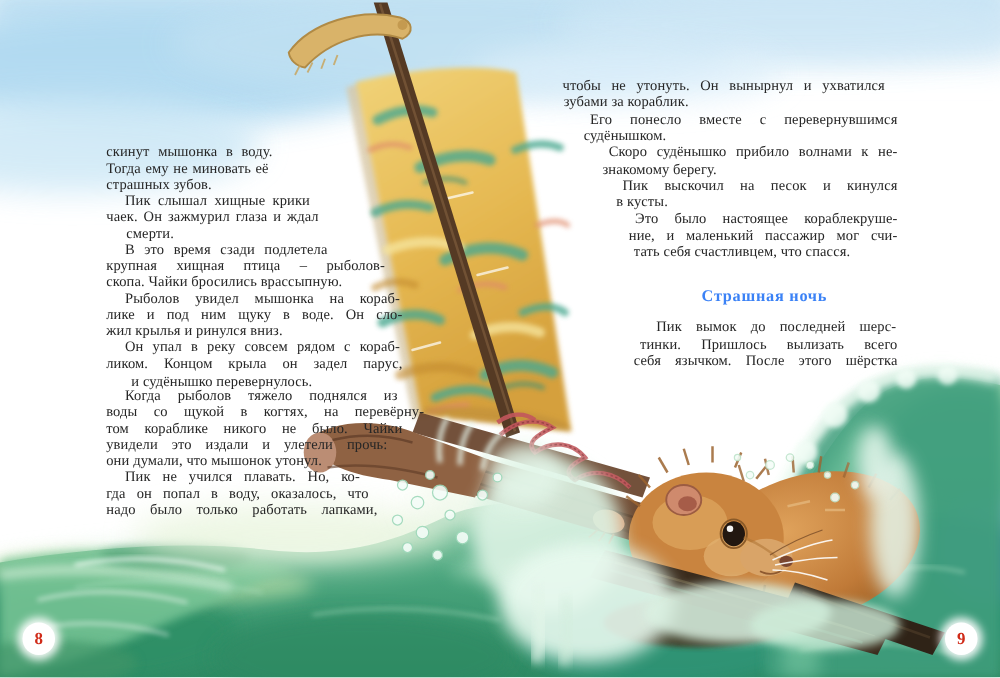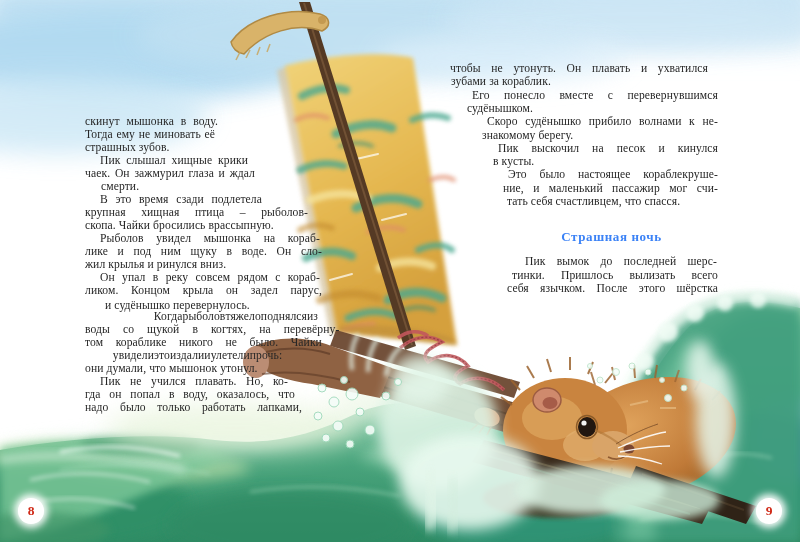--- a/index.html
+++ b/index.html
@@ -372,21 +372,21 @@
       </div>
       <div class="tl j" style="top: 169px; left: 0px; width: 237px;">
         <span>ликом.</span>
         <span>Концом</span>
         <span>крыла</span>
         <span>он</span>
         <span>задел</span>
         <span>парус,</span>
       </div>
       <div class="tl" style="top: 184px; left: 0px; padding-left: 20px;">и судёнышко перевернулось.</div>
-      <div class="tl j" style="top: 195px; left: 15px; width: 218px; justify-content: flex-end;">
+      <div class="tl j" style="top: 195px; left: 15px; width: 218px;">
         <span>Когда</span>
         <span>рыболов</span>
         <span>тяжело</span>
         <span>поднялся</span>
         <span>из</span>
       </div>
       <div class="tl j" style="top: 208px; left: 0px; width: 237px; gap: 13px;">
         <span>воды</span>
         <span>со</span>
         <span>щукой</span>
@@ -396,21 +396,21 @@
         <span>перевёрну-</span>
       </div>
       <div class="tl j" style="top: 221px; left: 0px; width: 237px;">
         <span>том</span>
         <span>кораблике</span>
         <span>никого</span>
         <span>не</span>
         <span>было.</span>
         <span>Чайки</span>
       </div>
-      <div class="tl j" style="top: 234px; left: 0px; width: 225px; justify-content: center;">
+      <div class="tl j" style="top: 234px; left: 0px; width: 225px;">
         <span>увидели</span>
         <span>это</span>
         <span>издали</span>
         <span>и</span>
         <span>улетели</span>
         <span>прочь:</span>
       </div>
       <div class="tl" style="top: 247px; left: 0px;">они думали, что мышонок утонул.</div>
       <div class="tl j" style="top: 260px; left: 15px; width: 188px;">
         <span>Пик</span>
@@ -436,21 +436,21 @@
         <span>работать</span>
         <span>лапками,</span>
       </div>
     </div>
   <div class="col" id="col-right-top" style="left:440px;top:63px;width:278px;">
       <div class="tl j" style="top: 0px; left: 10px; width: 258px; align-items: center;">
         <span>чтобы</span>
         <span>не</span>
         <span>утонуть.</span>
         <span>Он</span>
-        <span>плавать</span>
+        <span>вынырнул</span>
         <span>и</span>
         <span>ухватился</span>
       </div>
       <div class="tl" style="top: 13.3px; left: 11px;">зубами за кораблик.</div>
       <div class="tl j" style="top: 26.6px; left: 32px; width: 246px;">
         <span>Его</span>
         <span>понесло</span>
         <span>вместе</span>
         <span>с</span>
         <span>перевернувшимся</span>

